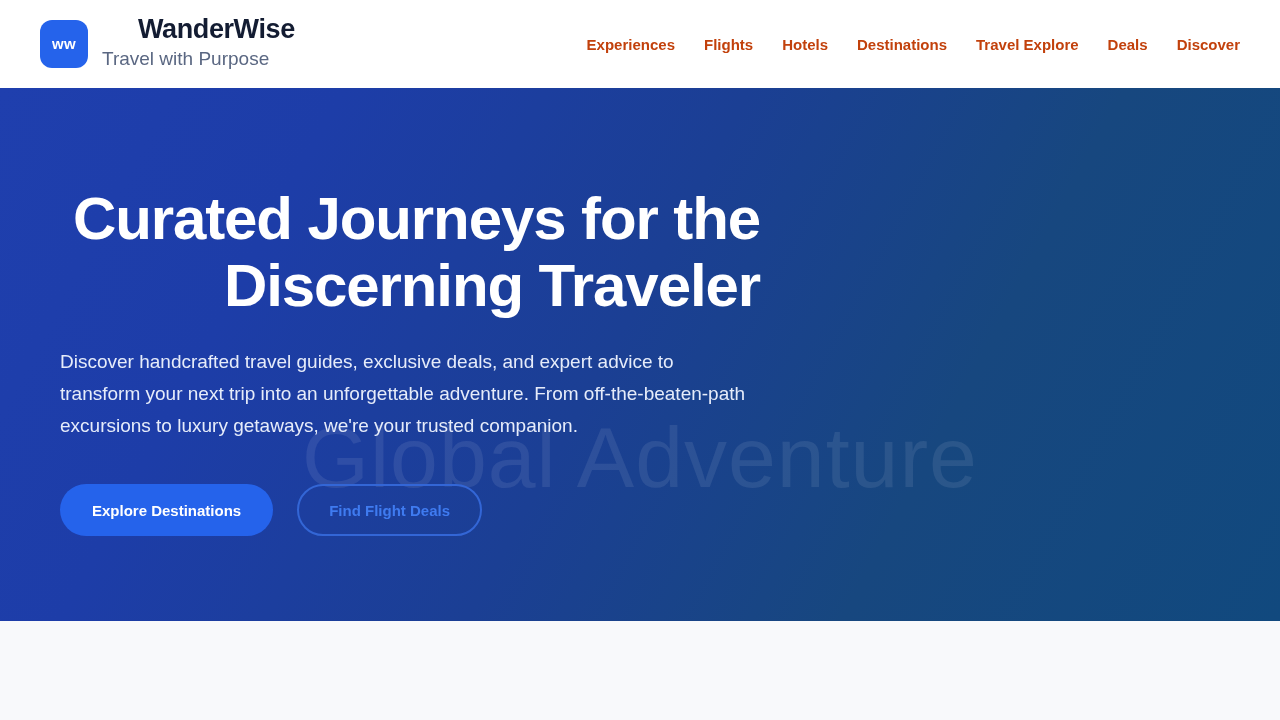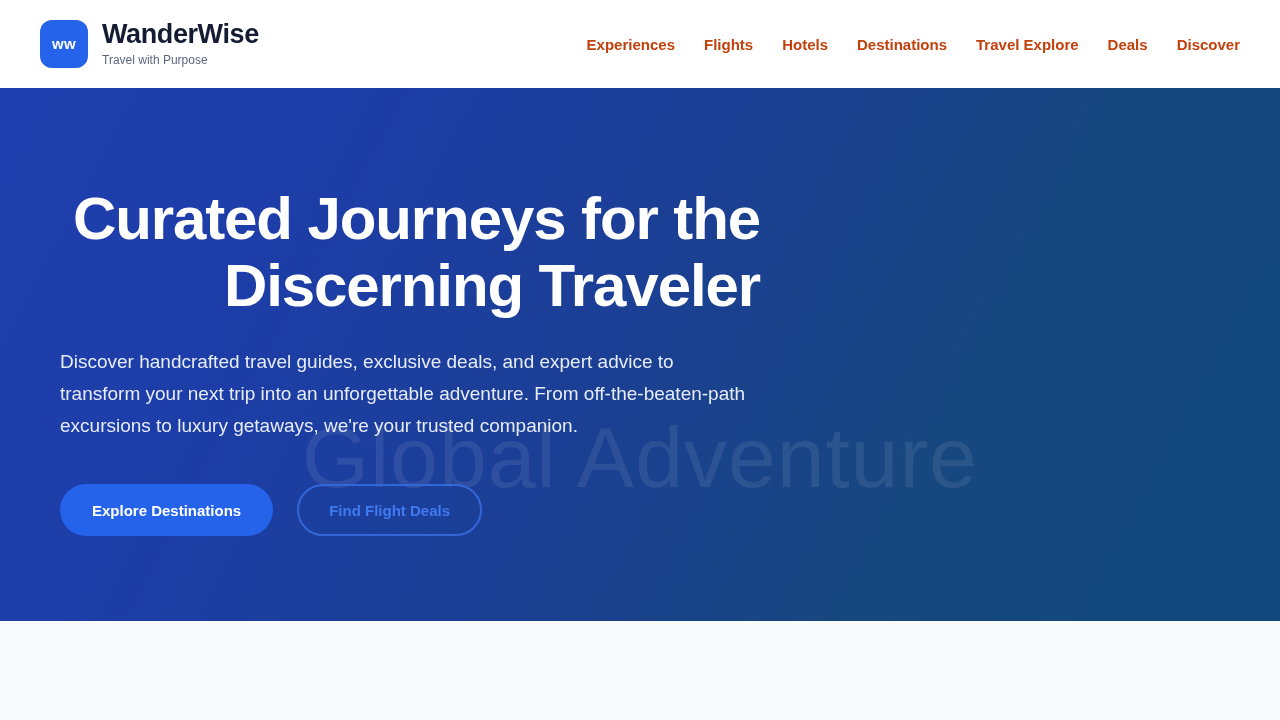--- a/index.html
+++ b/index.html
@@ -48,24 +48,25 @@
   }
 
   .brand-text { display: flex; flex-direction: column; justify-content: center; }
 
   .brand-name {
     font-size: 27px;
     font-weight: bold;
     color: #131c32;
     line-height: 1.12;
     letter-spacing: -0.4px;
+    margin-left: 36px;
   }
 
   .brand-tagline {
-    font-size: 12px;
+    font-size: 19px;
     color: #5a6782;
     line-height: 1.5;
     margin-top: 1px;
   }
 
   .main-nav {
     display: flex;
     align-items: center;
     gap: 29px;
   }

